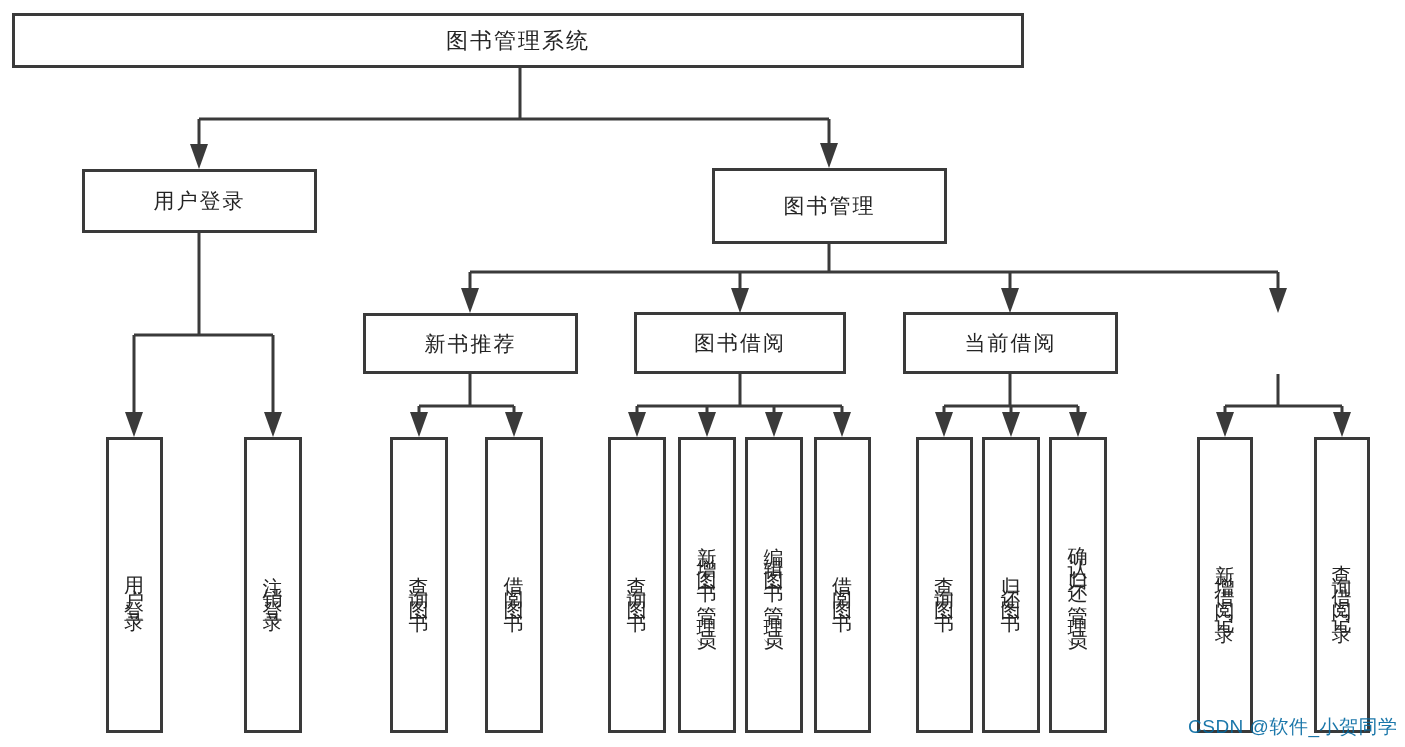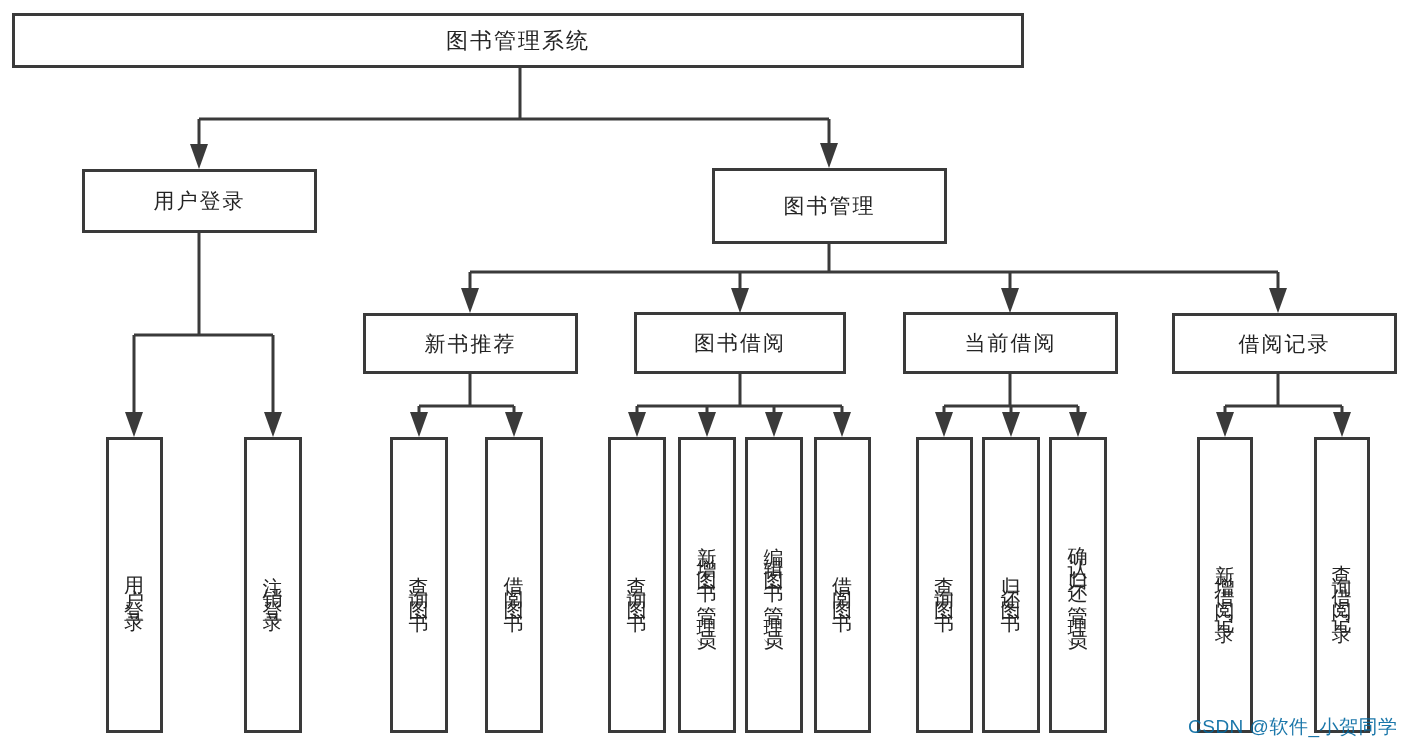--- a/index.html
+++ b/index.html
@@ -112,23 +112,20 @@
 
   <div class="box" style="left:634px; top:312px; width:212px; height:62px;">
     <span class="hlabel">图书借阅</span>
   </div>
   <div class="box" style="left:363px; top:313px; width:215px; height:61px;">
     <span class="hlabel">新书推荐</span>
   </div>
   <div class="box" style="left:903px; top:312px; width:215px; height:62px;">
     <span class="hlabel">当前借阅</span>
   </div>
-  <div class="box" style="left:1172px; top:313px; width:225px; height:61px;">
-    <span class="hlabel">借阅记录</span>
-  </div>
 
   <div class="box vbox" style="left:106px; top:437px; width:57px; height:296px;">
     <span class="vlabel">用户登录</span>
   </div>
   <div class="box vbox" style="left:244px; top:437px; width:58px; height:296px;">
     <span class="vlabel">注销登录</span>
   </div>
 
   <div class="box vbox" style="left:390px; top:437px; width:58px; height:296px;">
     <span class="vlabel">查询图书</span>

